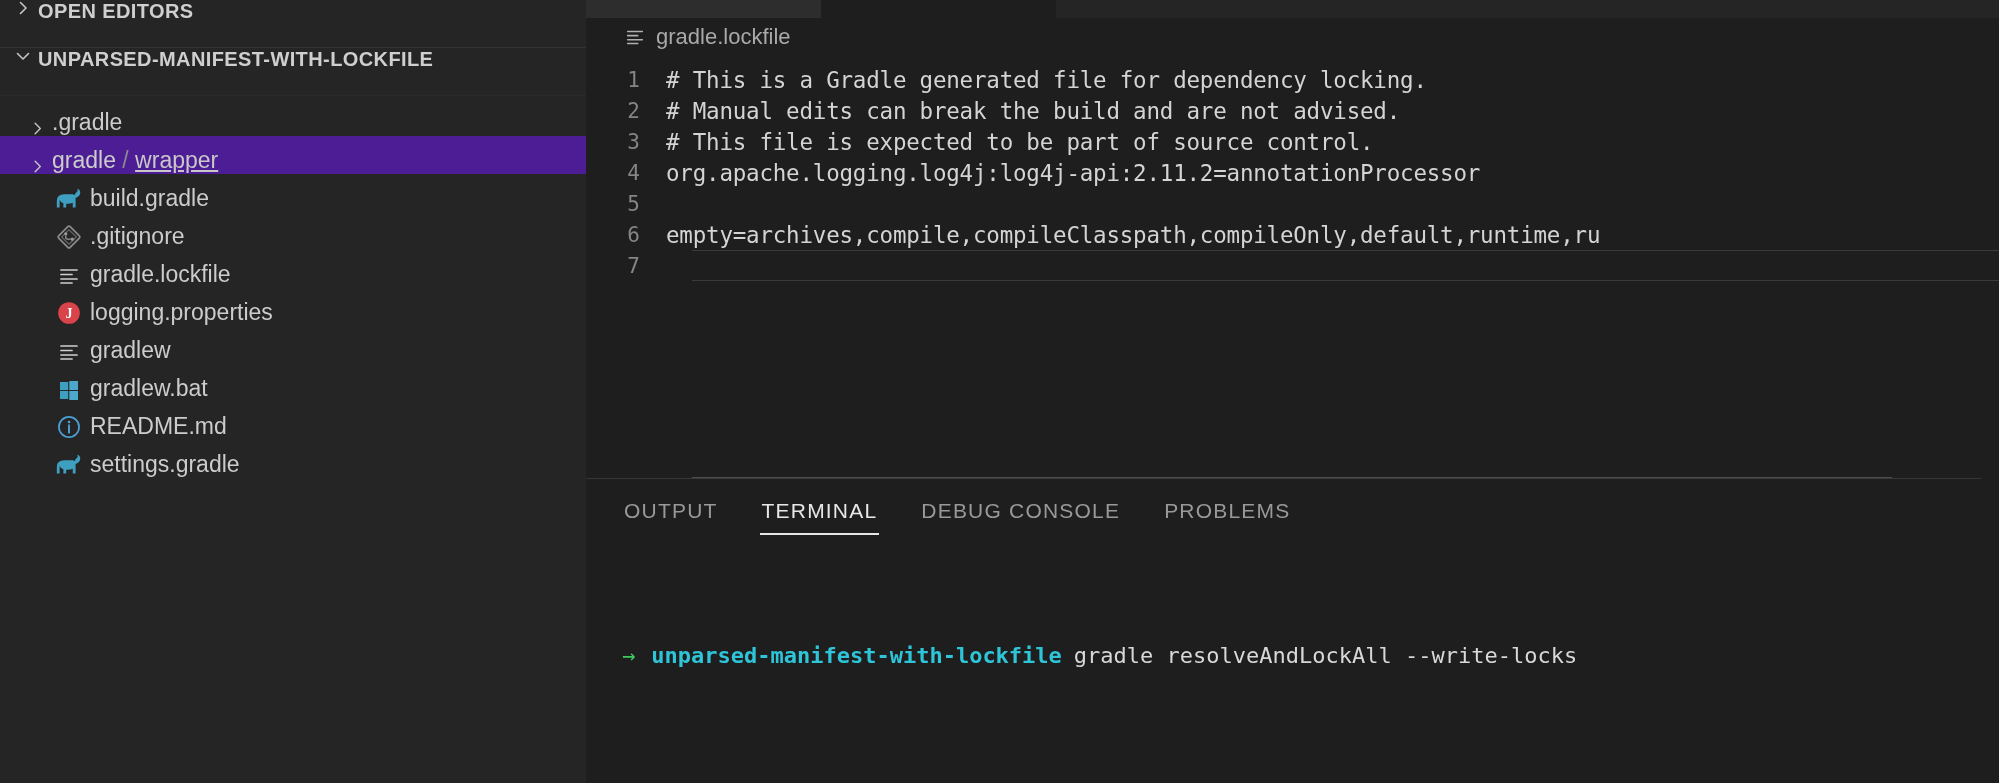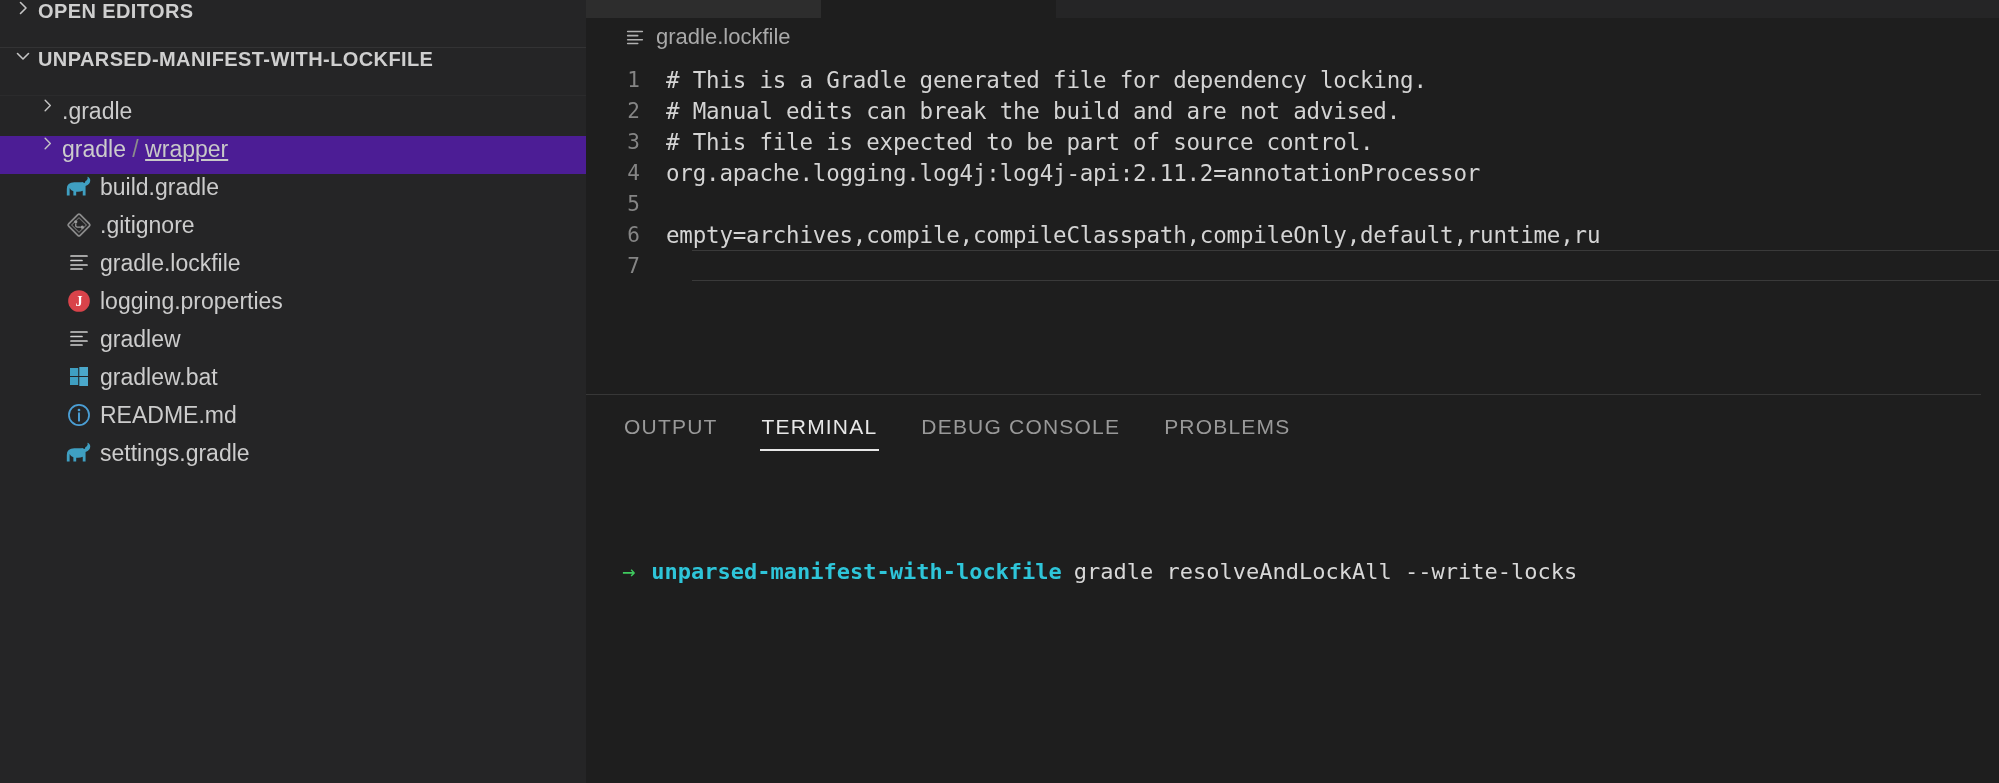--- a/index.html
+++ b/index.html
@@ -34,23 +34,22 @@
   .section-header.second { border-bottom: 1px solid #2b2b2c; }
   .twisty {
     width: 30px; flex: 0 0 30px;
     display: flex; align-items: center; justify-content: center;
     color: #c5c5c5;
   }
   .twisty svg { display: block; }
 
   .tree { padding-top: 2px; }
   .tree-row {
-    display: flex; align-items: flex-start;
+    display: flex; align-items: flex-end;
     height: 38px;
-    padding-left: 10px;
     color: #cccccc;
     font-size: 23px;
     white-space: nowrap;
   }
   .tree-row.selected { background: #4c1d95; }
   .tree-row .indent { width: 22px; flex: 0 0 22px; }
   .tree-row .row-twisty {
     width: 30px; flex: 0 0 30px;
     display: flex; align-items: center; justify-content: center;
     color: #c5c5c5;
@@ -139,21 +138,21 @@
   }
   .editor-bottom-strip {
     position: absolute; left: 0; bottom: 0; height: 9px; width: 106px;
     background: #1e1e1e;
   }
 
   
   .panel {
     position: absolute;
     left: 0; right: 18px; bottom: 0;
-    height: 389px;
+    height: 305px;
     background: #1e1e1e;
     border-top: 1px solid #373737;
   }
   .panel-tabs {
     display: flex; align-items: center;
     height: 62px;
     padding-left: 36px;
     gap: 40px;
   }
   .panel-tab {

